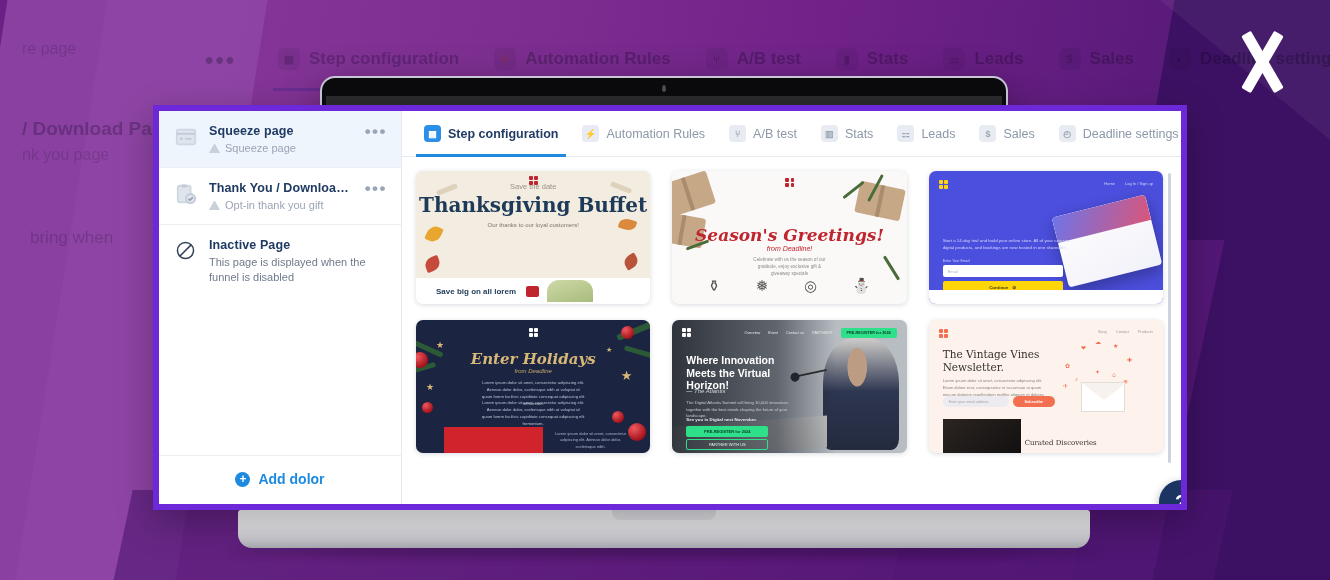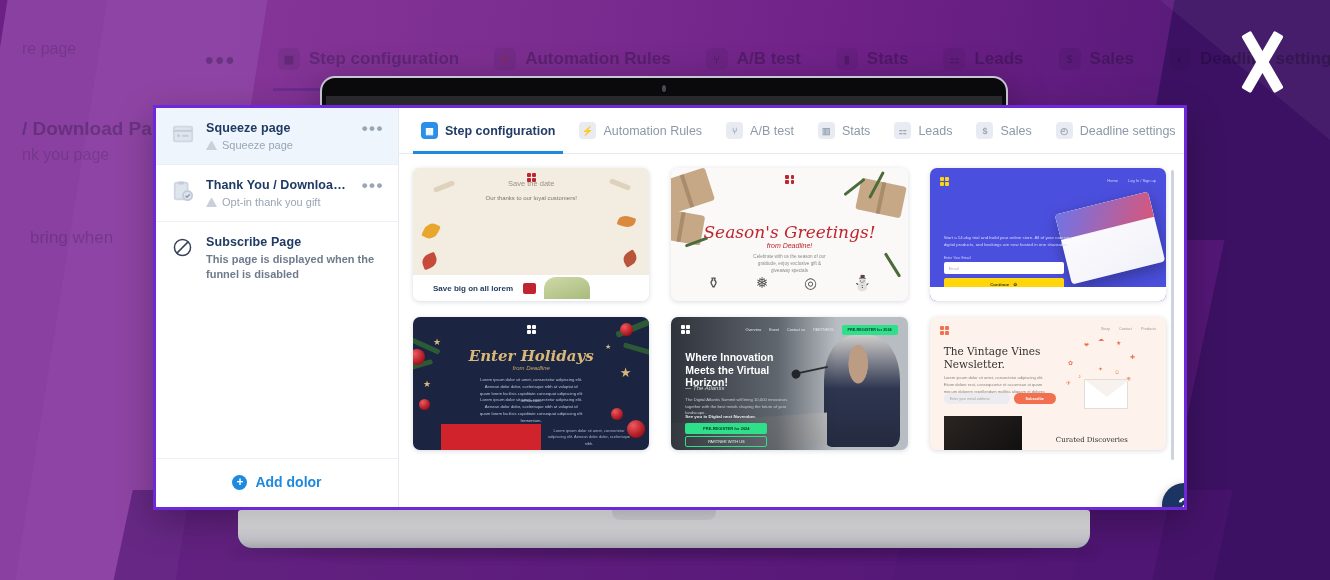--- a/index.html
+++ b/index.html
@@ -152,21 +152,21 @@
     border-radius:0 0 8px 8px;
   }
   .laptop-shadow {
     position:absolute; left:230px; top:546px; width:868px; height:10px;
     background:rgba(0,0,0,.25); filter: blur(5px); border-radius:50%;
   }
 
   
   .panel {
     position:absolute; left:153px; top:105px; width:1034px; height:405px;
-    border:3px solid #6d28d9;
+    border:6px solid #6d28d9;
     background:#4c1d95;
     display:flex;
     overflow:hidden;
     box-shadow: 0 12px 34px rgba(0,0,0,.28);
   }
 
   
   .sidebar {
     width:243px; flex:0 0 243px;
     background:#ffffff;
@@ -188,21 +188,21 @@
   }
   .step-body { flex:1 1 auto; min-width:0; }
   .step-title {
     font-size:12.5px; font-weight:700; color:#1f3a63;
     letter-spacing:.1px; white-space:nowrap; overflow:hidden; text-overflow:ellipsis;
   }
   .step-sub {
     font-size:11px; color:#9aa5b5; margin-top:4px;
     display:flex; align-items:center; gap:5px;
   }
-  .step-sub.plain { color:#6f7b8c; display:block; line-height:1.35; margin-top:3px;font-weight:bold; }
+  .step-sub.plain { color:#6f7b8c; display:block; line-height:1.35; margin-top:3px; }
   .warn-tri {
     flex:0 0 11px;
     width:0;height:0;border-left:5.5px solid transparent;border-right:5.5px solid transparent;
     border-bottom:9px solid #c9d0da;
   }
   .step-dots {
     flex:0 0 auto; color:#9aa5b5; font-size:17px; font-weight:900;
     letter-spacing:1.5px; line-height:12px; padding-top:2px; cursor:pointer;
   }
   .sidebar-spacer { flex:1 1 auto; }
@@ -287,21 +287,21 @@
   .tg-h { font-size:20px; line-height:19px; font-weight:700; color:#1d3a58;
           text-align:center; margin-top:5px; font-family:"DejaVu Serif", serif; }
   .tg-p { font-size:6px; color:#7d7568; text-align:center; margin-top:7px; }
   .tg-bot-t { font-size:8px; font-weight:700; color:#1d3a58; padding-left:20px; }
   .leaf { position:absolute; border-radius:60% 10% 60% 10%; }
 
   .c-season { background:#fbf9f7; }
   .gift { position:absolute; background:#c6a887; border-radius:3px; }
   .gift:after { content:""; position:absolute; left:50%; margin-left:-2px; top:0; bottom:0; width:4px; background:#a98c6b;}
   .sg-h { position:absolute; left:0; right:0; top:54px; text-align:center;
-          font-size:17px; font-weight:400; color:#c0252f; font-style:italic;
+          font-size:17px; font-weight:700; color:#c0252f; font-style:italic;
           font-family:"DejaVu Serif", serif; }
   .sg-sub { position:absolute; left:0; right:0; top:74px; text-align:center;
             font-size:7px; color:#c0252f; font-style:italic; }
   .sg-p { position:absolute; left:34%; right:34%; top:86px; text-align:center;
           font-size:4.6px; color:#8b8b8b; line-height:1.5; }
   .sg-icons { position:absolute; left:0; right:0; bottom:9px; display:flex;
               justify-content:space-evenly; font-size:15px; color:#555; }
   .sprig { position:absolute; width:3px; background:#4a6b3a; border-radius:2px; }
 
   .c-creator { background:#4b4fdd; }
@@ -385,21 +385,21 @@
   .envelope { position:absolute; right:38px; top:62px; width:44px; height:30px;
               background:#fff; border:1px solid #e3ddd7; }
   .envelope:before { content:""; position:absolute; left:0; top:0; width:0;height:0;
      border-left:22px solid transparent; border-right:22px solid transparent; border-top:17px solid #f7f2ee; }
   .emoji-burst { position:absolute; right:24px; top:18px; width:78px; height:52px;
      color:#f2704f; font-size:6px; }
   .emoji-burst i { position:absolute; font-style:normal; }
   .vv-photo { position:absolute; left:14px; bottom:0; width:78px; height:34px;
               background: linear-gradient(140deg,#2b2522,#121010); }
   .vv-cur { position:absolute; left:96px; right:8px; bottom:6px; font-size:7px;
-            color:#33302e; font-family:"DejaVu Serif", serif; text-align:center; }
+            color:#33302e; font-family:"DejaVu Serif", serif; text-align:left; }
 
   .brandmark {
     position:absolute; width:9px; height:9px; z-index:5;
     display:grid; grid-template-columns:1fr 1fr; grid-template-rows:1fr 1fr; gap:1.2px;
   }
   .brandmark i { background: currentColor; border-radius:1px; }
 </style>
 </head>
 <body>
 
@@ -520,21 +520,21 @@
       </div>
 
       <div class="step" style="border-bottom:none;">
         <div class="step-icon">
           <svg viewBox="0 0 24 24" width="21" height="21" fill="none" stroke="#36425a" stroke-width="1.7">
             <circle cx="12" cy="12" r="9.2"></circle>
             <line x1="5.6" y1="18.4" x2="18.4" y2="5.6"></line>
           </svg>
         </div>
         <div class="step-body">
-          <div class="step-title">Subscribe Page</div>
+          <div class="step-title">Inactive Page</div>
           <div class="step-sub plain">This page is displayed when the funnel is disabled</div>
         </div>
       </div>
 
       <div class="sidebar-spacer"></div>
 
       <div class="add-step">
         <span class="plus-circle">+</span>
         <span>Add dolor</span>
       </div>
@@ -584,20 +584,21 @@
                   <i></i>
                   <i></i>
                 </div>
               <div class="leaf" style="left:11px;top:55px;width:14px;height:16px;background:#e8a62e;transform:rotate(25deg);"></div>
               <div class="leaf" style="left:9px;top:86px;width:15px;height:14px;background:#c64b3a;transform:rotate(-20deg);"></div>
               <div class="leaf" style="right:14px;top:48px;width:17px;height:11px;background:#d98a3c;transform:rotate(18deg);"></div>
               <div class="leaf" style="right:12px;top:84px;width:14px;height:13px;background:#b8543a;transform:rotate(-30deg);"></div>
               <div class="leaf" style="left:20px;top:16px;width:22px;height:5px;background:#ded2bd;transform:rotate(-22deg);border-radius:3px;"></div>
               <div class="leaf" style="right:18px;top:14px;width:22px;height:5px;background:#ded2bd;transform:rotate(22deg);border-radius:3px;"></div>
               <div class="tg-save">Save the date</div>
+              <div class="tg-h">Thanksgiving Buffet</div>
               <div class="tg-p">Our thanks to our loyal customers!</div>
             </div>
             <div class="tg-bot">
               <div class="tg-bot-t">Save big on all lorem</div>
               <div style="width:13px;height:11px;background:#c0252f;border-radius:2px;margin-left:10px;"></div>
               <div style="width:46px;height:22px;margin-left:8px;border-radius:12px 12px 0 0;background:linear-gradient(160deg,#cfd9a8,#a8bb7c);"></div>
             </div>
           </div>
 
           <div class="tcard c-season">

